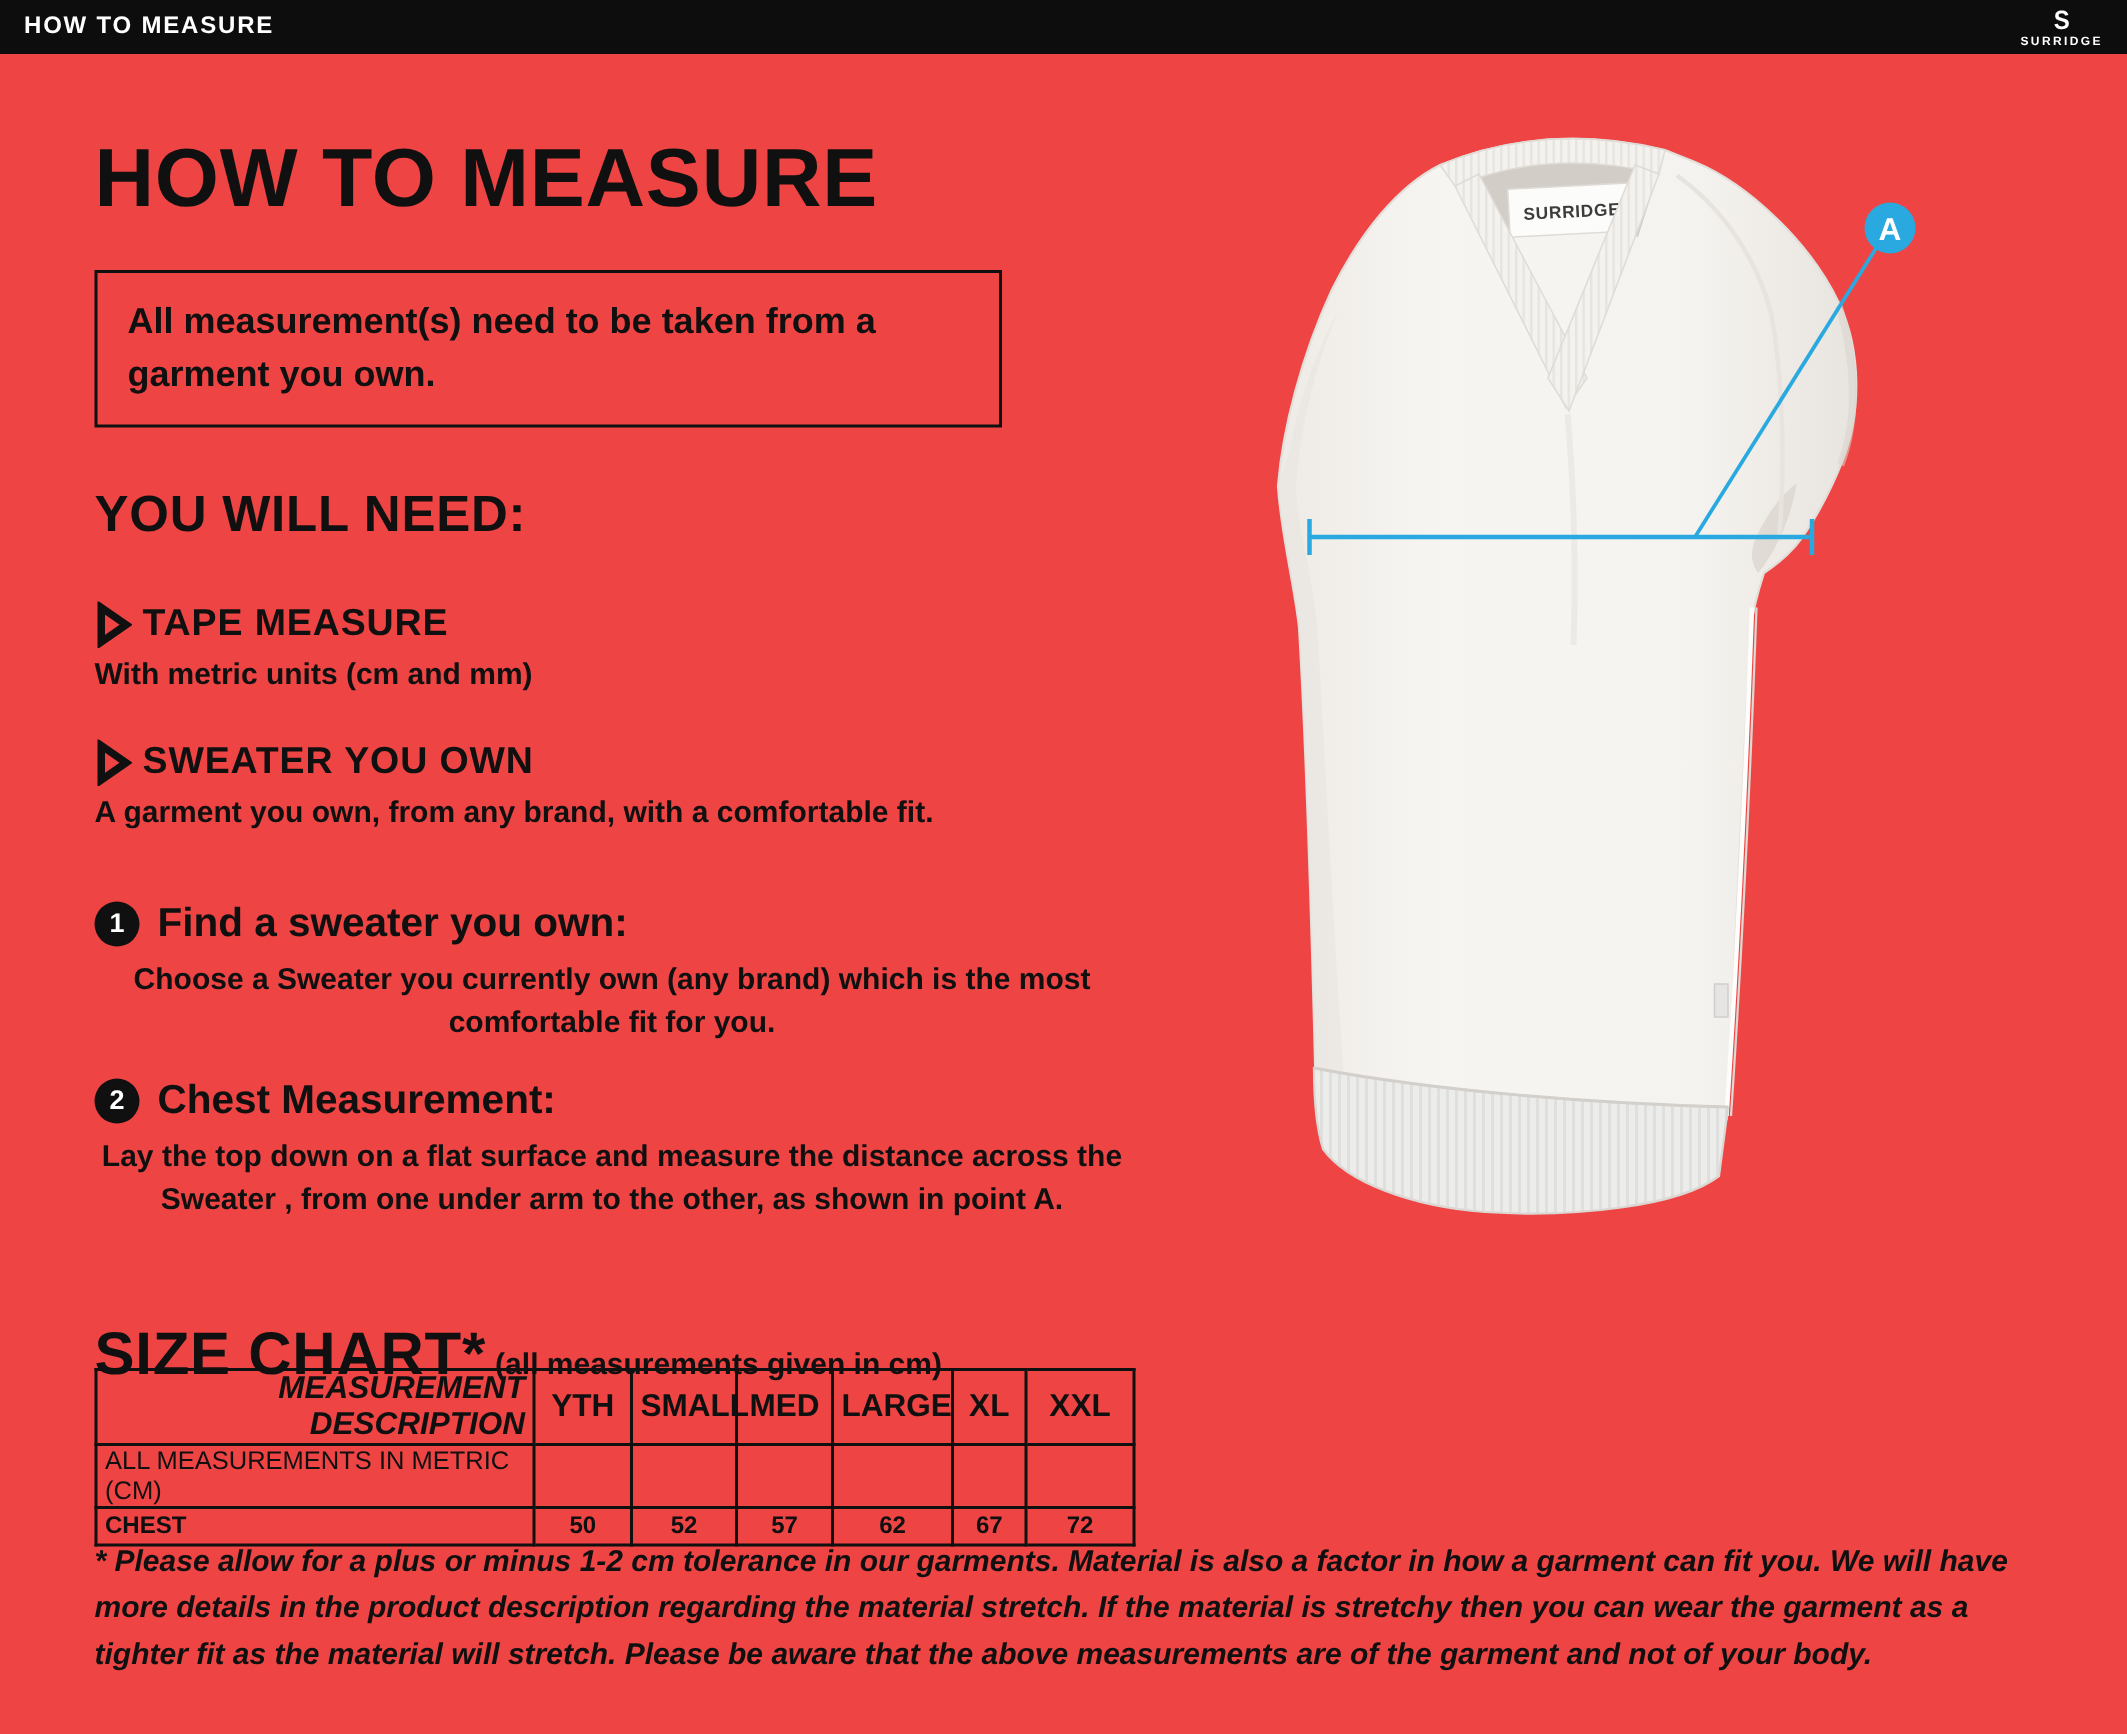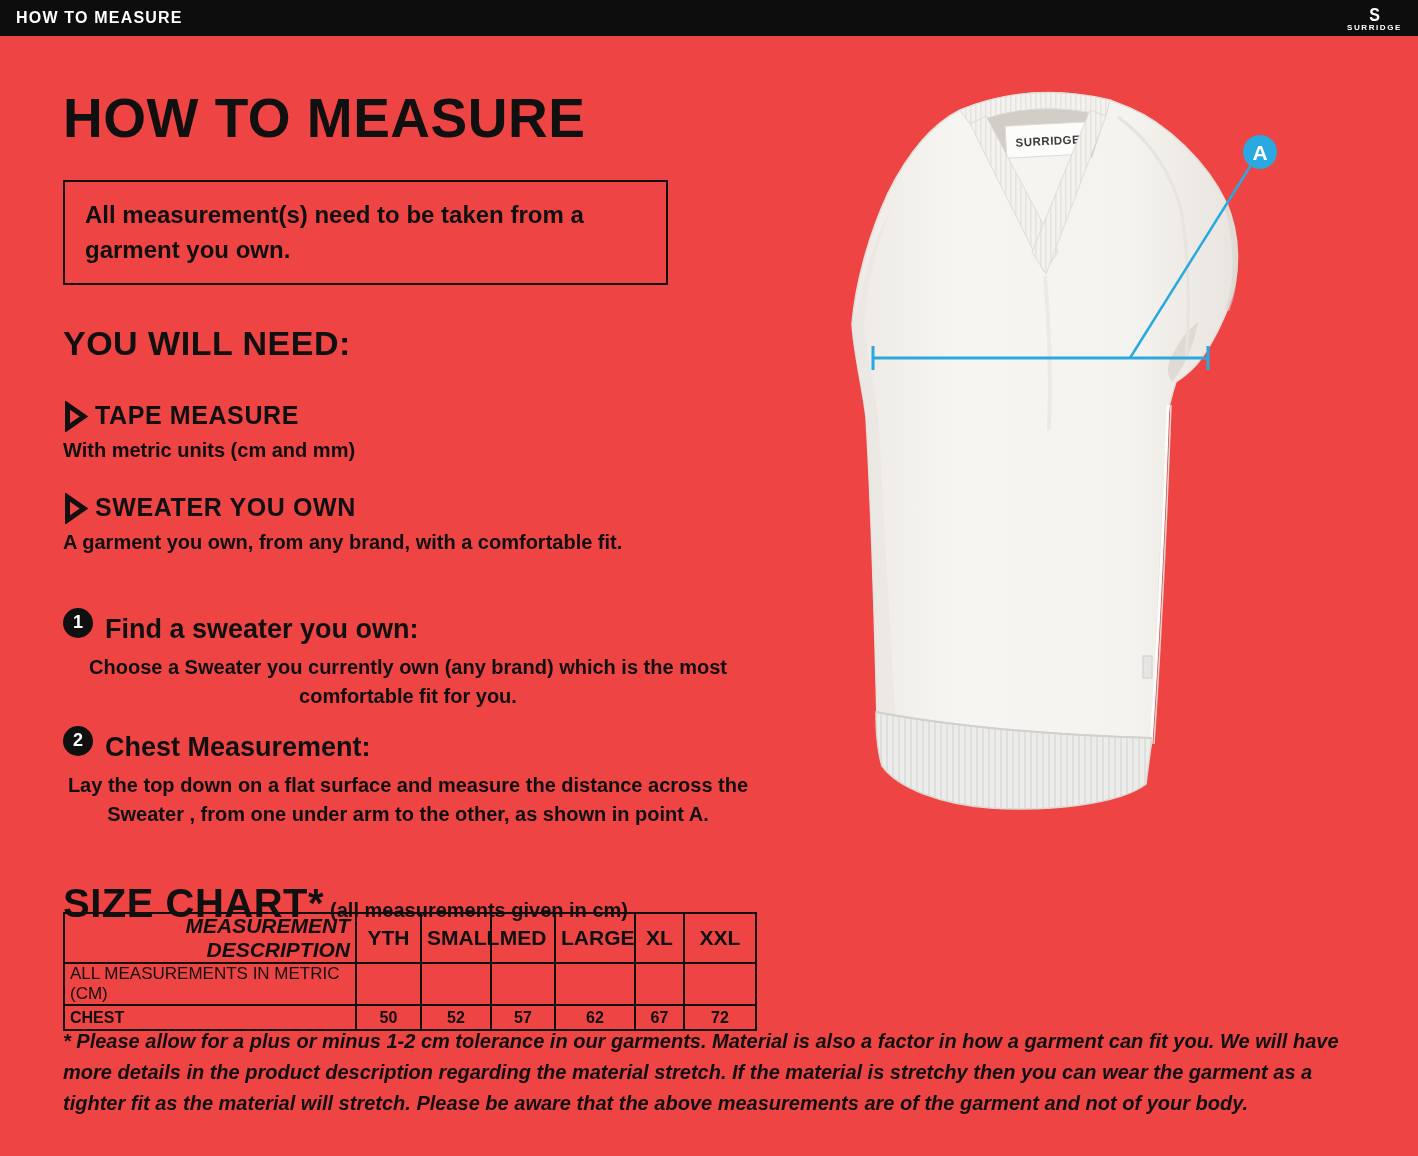--- a/index.html
+++ b/index.html
@@ -25,21 +25,21 @@
   .need-head{display:flex;gap:7px;}
   .need-label{font-size:25px;font-weight:800;letter-spacing:0.6px;}
   .need-desc{font-size:20px;font-weight:bold;margin-top:7px;}
   
   .step{position:absolute;left:63px;width:690px;}
   .step.step-0{top:600px;}
   .step.step-1{top:718px;}
   .step-head{display:flex;align-items:center;gap:12px;}
   .step-num{width:30px;height:30px;border-radius:50%;background:#101010;color:#fff;
             display:flex;align-items:center;justify-content:center;font-size:18px;font-weight:bold;flex:0 0 30px;}
-  .step-title{font-size:27px;font-weight:800;margin-top:14px;}
+  .step-title{font-size:27px;font-weight:800;}
   .step-desc{font-size:20px;font-weight:bold;line-height:1.45;margin-top:8px;text-align:center;}
   
   .size-chart-head{position:absolute;left:63px;top:841px;display:flex;align-items:baseline;gap:6px;margin-top:40px;}
   .size-chart-title{margin:0;font-size:40px;font-weight:800;letter-spacing:0.5px;}
   .size-chart-sub{font-size:20px;font-weight:bold;}
   table.size-table{position:absolute;left:63px;top:912px;border-collapse:collapse;table-layout:fixed;width:692px;}
   .size-table th,.size-table td{border:2px solid #101010;padding:0 5px;box-sizing:border-box;}
   .size-table thead th{font-size:21px;font-weight:bold;height:37px;text-align:center;}
   .size-table thead th.first{text-align:right;font-style:italic;}
   .size-table tr.meta td{font-size:17px;font-weight:normal;height:24px;text-align:left;}

